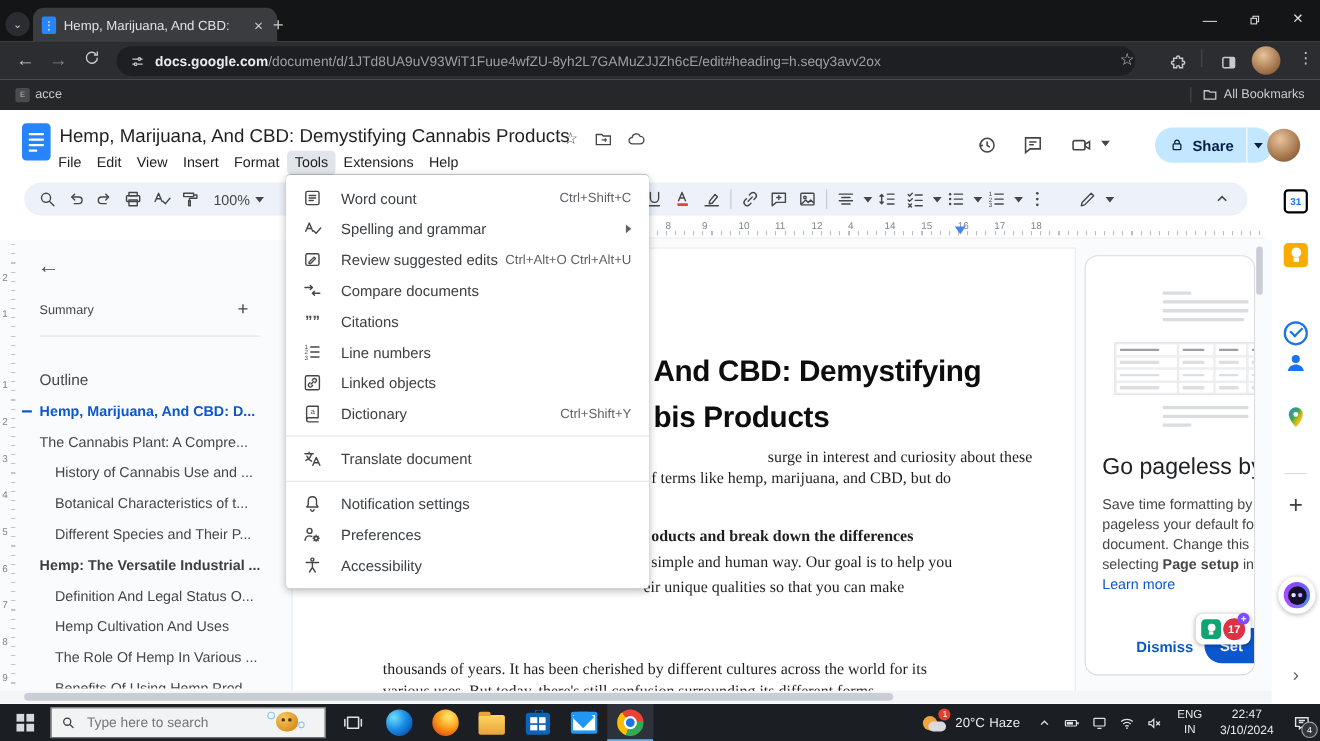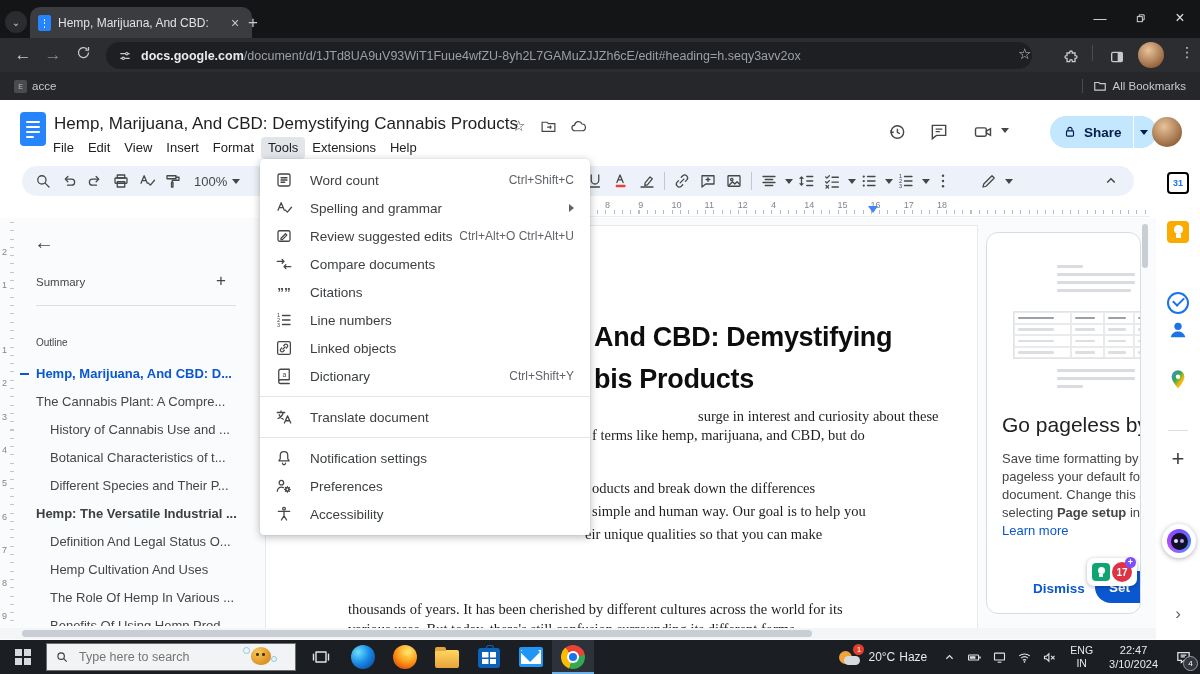--- a/index.html
+++ b/index.html
@@ -447,31 +447,31 @@
       <span class="abs vrnum" style="top: 545px;">7</span>
       <span class="abs vrnum" style="top: 578px;">8</span>
       <span class="abs vrnum" style="top: 611px;">9</span>
     </div>
 
   <div class="abs" id="page"></div>
   <div class="abs doc-h1" style="left:594px;top:322px;">And CBD: Demystifying</div>
   <div class="abs doc-h1" style="left:594px;top:364px;">bis Products</div>
   <div class="abs doc-p" style="left:698px;top:408px;">surge in interest and curiosity about these</div>
   <div class="abs doc-p" style="left:592px;top:427px;">f terms like hemp, marijuana, and CBD, but do</div>
-  <div class="abs doc-p" style="left:592px;top:480px;">oducts and break down the differences</div>
+  <div class="abs doc-p" style="left:592px;top:480px;font-weight:bold;">oducts and break down the differences</div>
   <div class="abs doc-p" style="left:592px;top:503px;">simple and human way. Our goal is to help you</div>
   <div class="abs doc-p" style="left:585px;top:526px;">eir unique qualities so that you can make</div>
   <div class="abs doc-p" style="left:348px;top:601px;">thousands of years. It has been cherished by different cultures across the world for its</div>
   <div class="abs doc-p" style="left:348px;top:621px;height:8px;overflow:hidden;">various uses. But today, there's still confusion surrounding its different forms</div>
 
   <span class="abs" style="left:34px;top:231px;font-size:20px;color:#444746;">←</span>
   <span class="abs" style="left:36px;top:276px;font-size:11.5px;color:#444746;">Summary</span>
   <span class="abs" style="left:216px;top:271px;font-size:17px;color:#444746;">+</span>
   <span class="abs" style="left:36px;top:305px;width:200px;height:1px;background:#dde0e3;"></span>
-  <span class="abs" style="left:36px;top:337px;font-size:10px;color:#444746;">Outline</span>
+  <span class="abs" style="left:36px;top:337px;font-size:14px;color:#444746;">Outline</span>
   <div class="abs" id="outline-pane" style="clip-path: inset(0px); overflow: hidden;">
       <div class="ol-item lv1 active" style="top: 144px;">Hemp, Marijuana, And CBD: D...</div>
       <span class="ol-dash" style="top: 151px;"></span>
       <div class="ol-item lv1" style="top: 172px;">The Cannabis Plant: A Compre...</div>
       <div class="ol-item lv2" style="top: 200px;">History of Cannabis Use and ...</div>
       <div class="ol-item lv2" style="top: 228px;">Botanical Characteristics of t...</div>
       <div class="ol-item lv2" style="top: 256px;">Different Species and Their P...</div>
       <div class="ol-item lv1 b" style="top: 284px;">Hemp: The Versatile Industrial ...</div>
       <div class="ol-item lv2" style="top: 312px;">Definition And Legal Status O...</div>
       <div class="ol-item lv2" style="top: 340px;">Hemp Cultivation And Uses</div>

